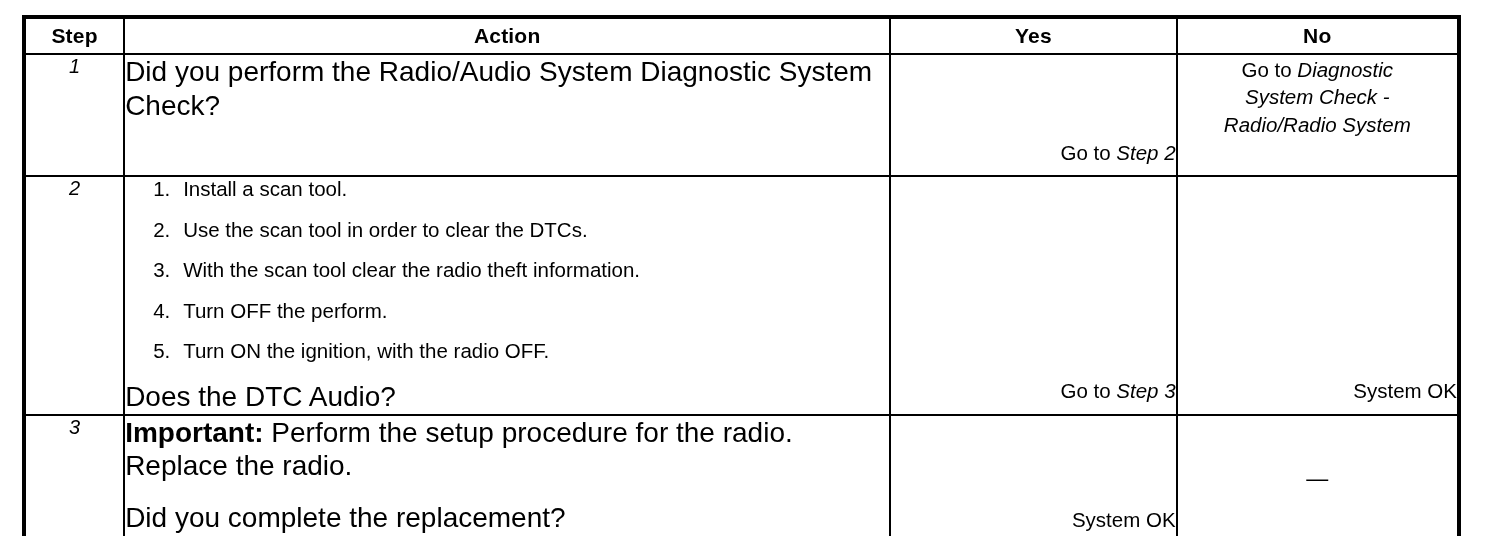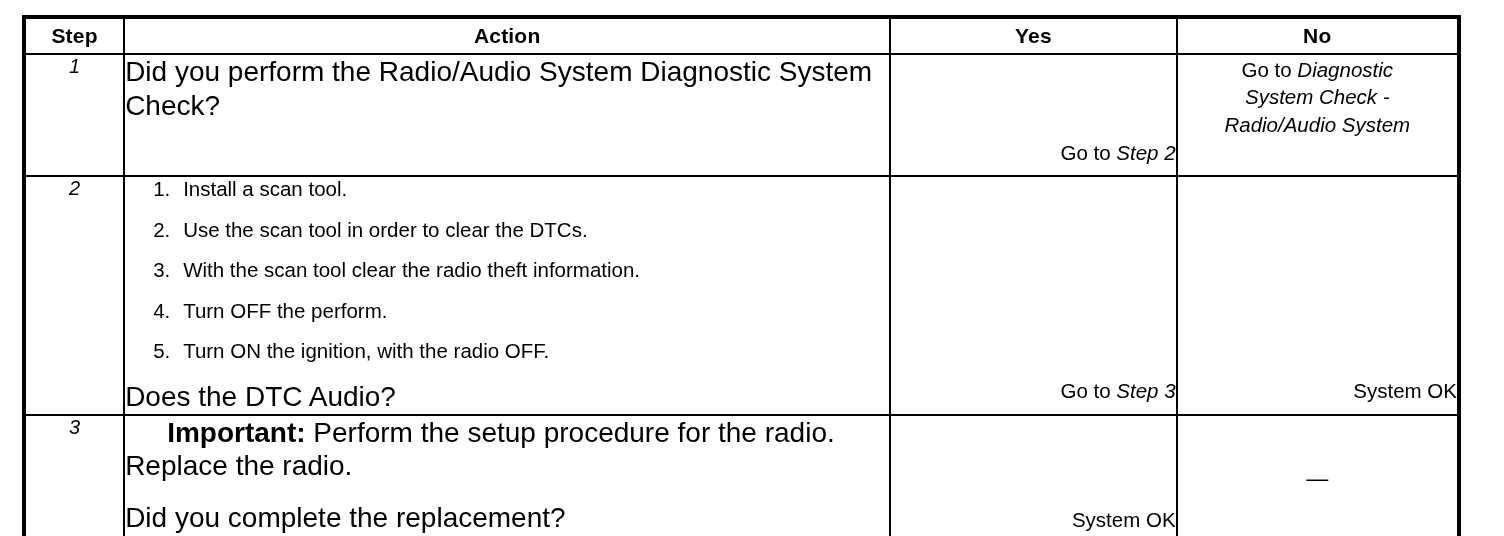--- a/index.html
+++ b/index.html
@@ -111,21 +111,21 @@
   
   .ans-top {
     position: absolute;
     left: 0;
     right: 0;
     top: 1px;
     text-align: center;
   }
 
   .ital { font-style: italic; }
-  .bold { font-weight: bold; padding-left: 42px; }
+  .bold { font-weight: bold; }
 
   
   ol.steps {
     margin: 0 0 0 0;
     padding: 0;
     list-style: none;
   }
   ol.steps li {
     position: relative;
     padding-left: 58px;
@@ -196,21 +196,21 @@
             <span>Go to </span><span class="ital">Step 2</span>
           </div>
         </td>
 
         <td class="cell-ans">
           <div class="ans-top">
             <div>
               <span>Go to </span><span class="ital">Diagnostic</span>
             </div>
             <div class="ital">System Check -</div>
-            <div class="ital">Radio/Audio System</div>
+            <div class="ital">Radio/Radio System</div>
           </div>
         </td>
       </tr>
 
       <tr class="row-2">
         <td class="cell-step">2</td>
 
         <td class="cell-action">
           <ol class="steps">
             <li>

